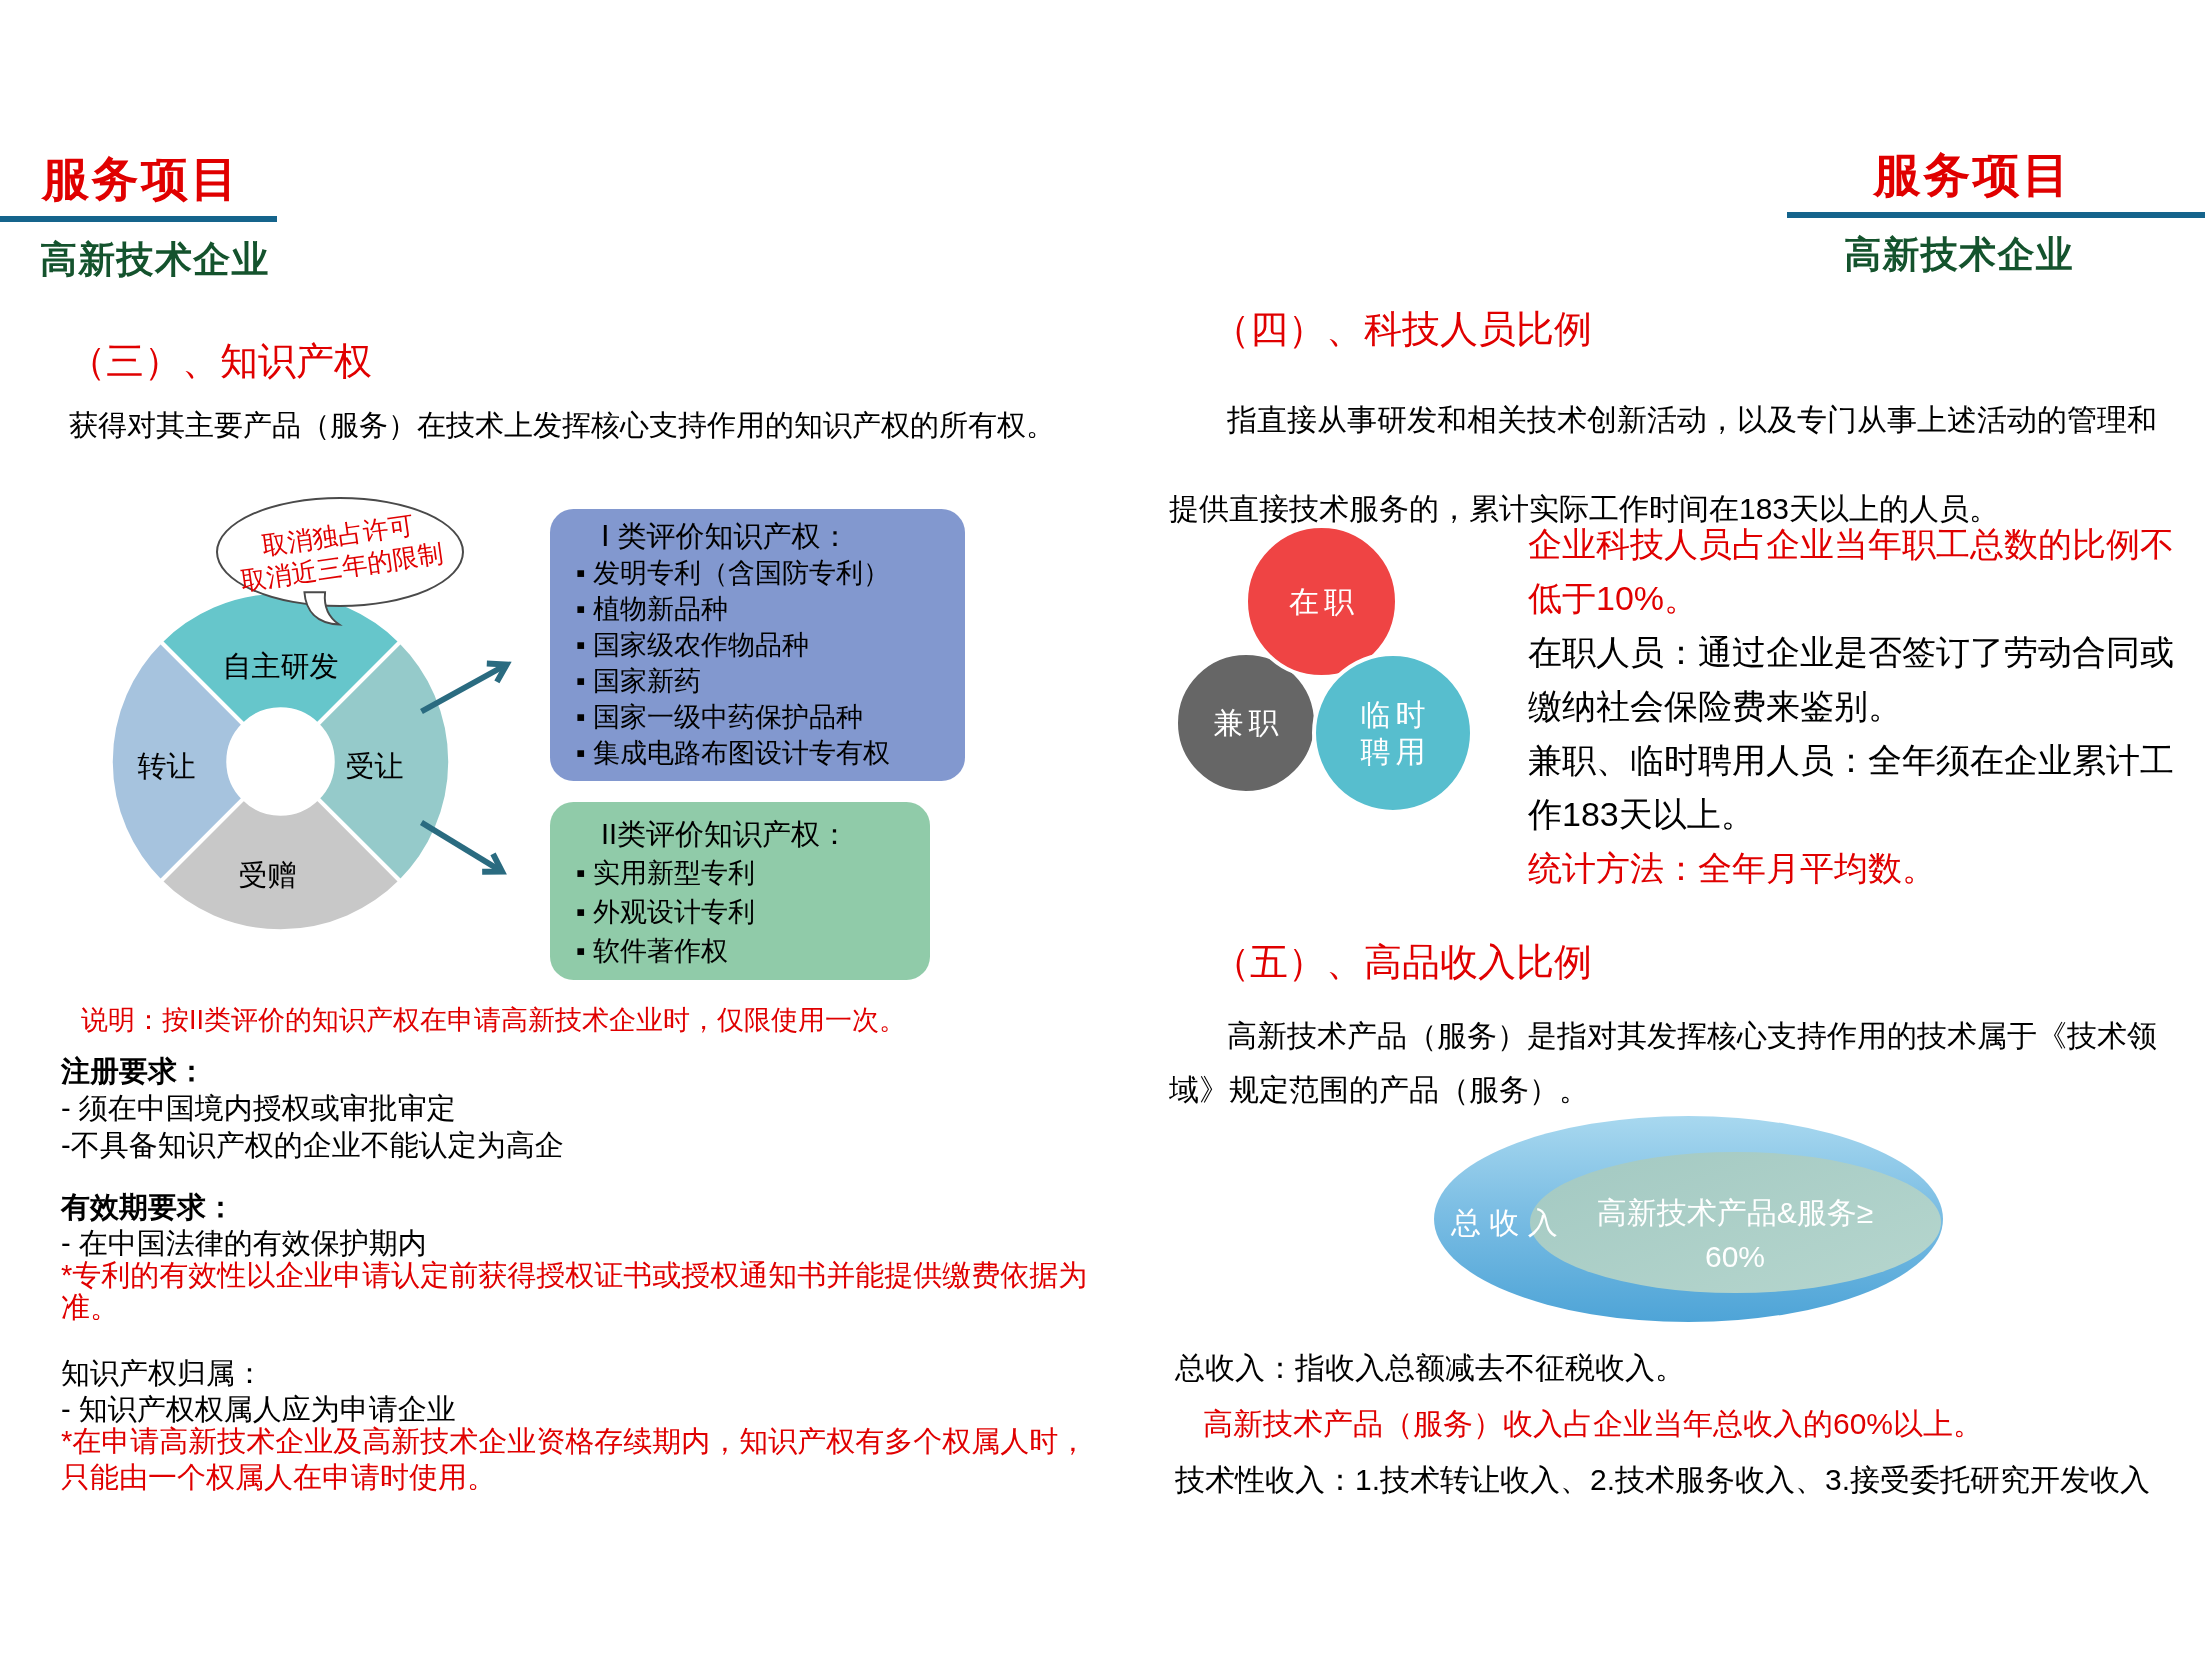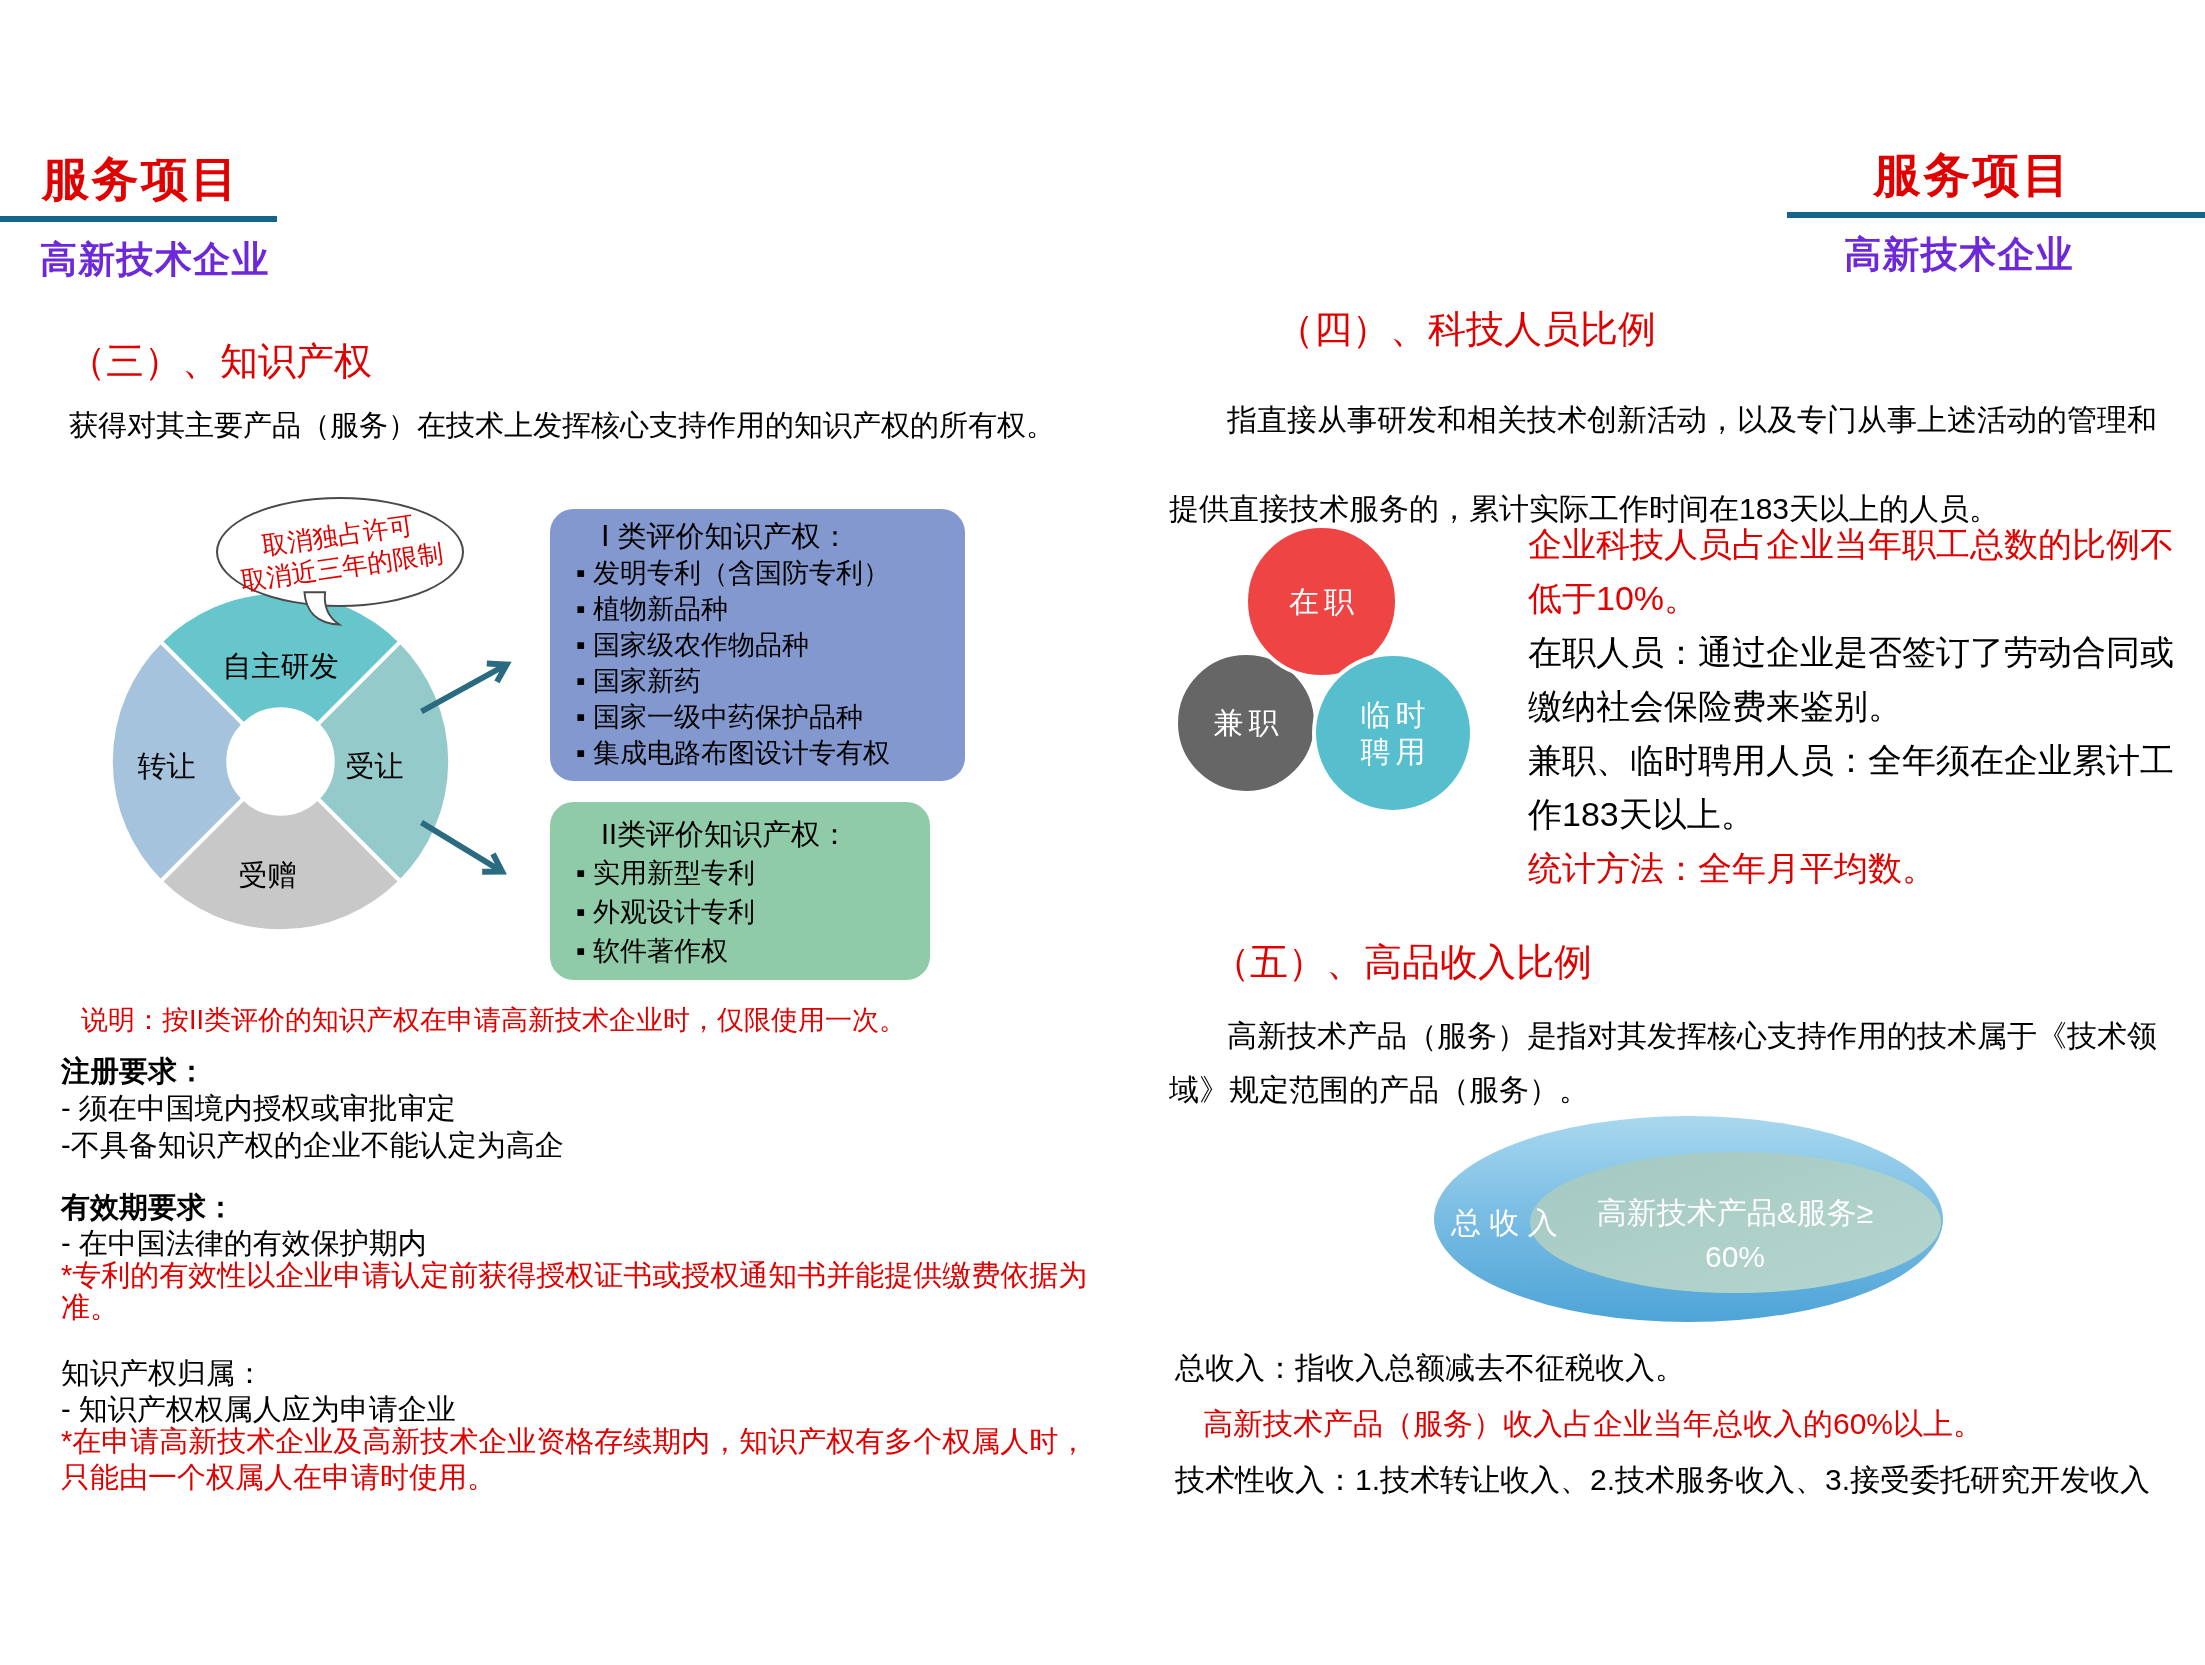--- a/index.html
+++ b/index.html
@@ -9,21 +9,21 @@
   }
   .abs{position:absolute;}
   .red{color:#E00000;}
   .blk{color:#000000;}
   .bold{font-weight:700;}
   .ctr{text-align:center;}
   .rgt{text-align:right;}
 
   
   .slide-title{font-size:47px;font-weight:700;color:#E00000;letter-spacing:2.6px;white-space:nowrap;}
-  .slide-subtitle{font-size:37px;font-weight:700;color:#6d28d9;letter-spacing:1.3px;white-space:nowrap;text-align:center;}
+  .slide-subtitle{font-size:37px;font-weight:700;color:#14532d;letter-spacing:1.3px;white-space:nowrap;text-align:center;}
   .header-line{background:#15648C;height:5.9px;}
 
   .section-heading{font-size:38px;color:#E00000;white-space:nowrap;}
   .body45{font-size:29px;line-height:1.25;white-space:nowrap;}
   .body46{font-size:30px;line-height:1.25;white-space:nowrap;}
   .body52{font-size:34px;line-height:54px;white-space:nowrap;}
 
   
   .bubble{
     left:216px;top:497px;width:244px;height:106px;background:#fff;
@@ -136,21 +136,21 @@
 <div class="abs body45 blk bold" style="left:61px;top:1189px;">有效期要求：</div>
 <div class="abs body45 blk" style="left:61px;top:1225px;">- 在中国法律的有效保护期内</div>
 <div class="abs body45 red" style="left:61px;top:1257px;">*专利的有效性以企业申请认定前获得授权证书或授权通知书并能提供缴费依据为</div>
 <div class="abs body45 red" style="left:61px;top:1289px;">准。</div>
 
 <div class="abs body45 blk" style="left:61px;top:1355px;">知识产权归属：</div>
 <div class="abs body45 blk" style="left:61px;top:1391px;">- 知识产权权属人应为申请企业</div>
 <div class="abs body45 red" style="left:61px;top:1423px;">*在申请高新技术企业及高新技术企业资格存续期内，知识产权有多个权属人时，</div>
 <div class="abs body45 red" style="left:61px;top:1459px;">只能由一个权属人在申请时使用。</div>
 
-<div class="abs section-heading" style="left:1276px;top:304px;">（四）、科技人员比例</div>
+<div class="abs section-heading" style="left:1212px;top:304px;">（四）、科技人员比例</div>
 <div class="abs body46 blk" style="left:1227px;top:401px;">指直接从事研发和相关技术创新活动，以及专门从事上述活动的管理和</div>
 <div class="abs body46 blk" style="left:1169px;top:455px;margin-top:35px;">提供直接技术服务的，累计实际工作时间在183天以上的人员。</div>
 
 <div class="abs pcircle circle-gray">
   <div class="lbl">兼职</div>
 </div>
 <div class="abs pcircle circle-green">
   <div class="lbl">在职</div>
 </div>
 <div class="abs pcircle circle-teal">

